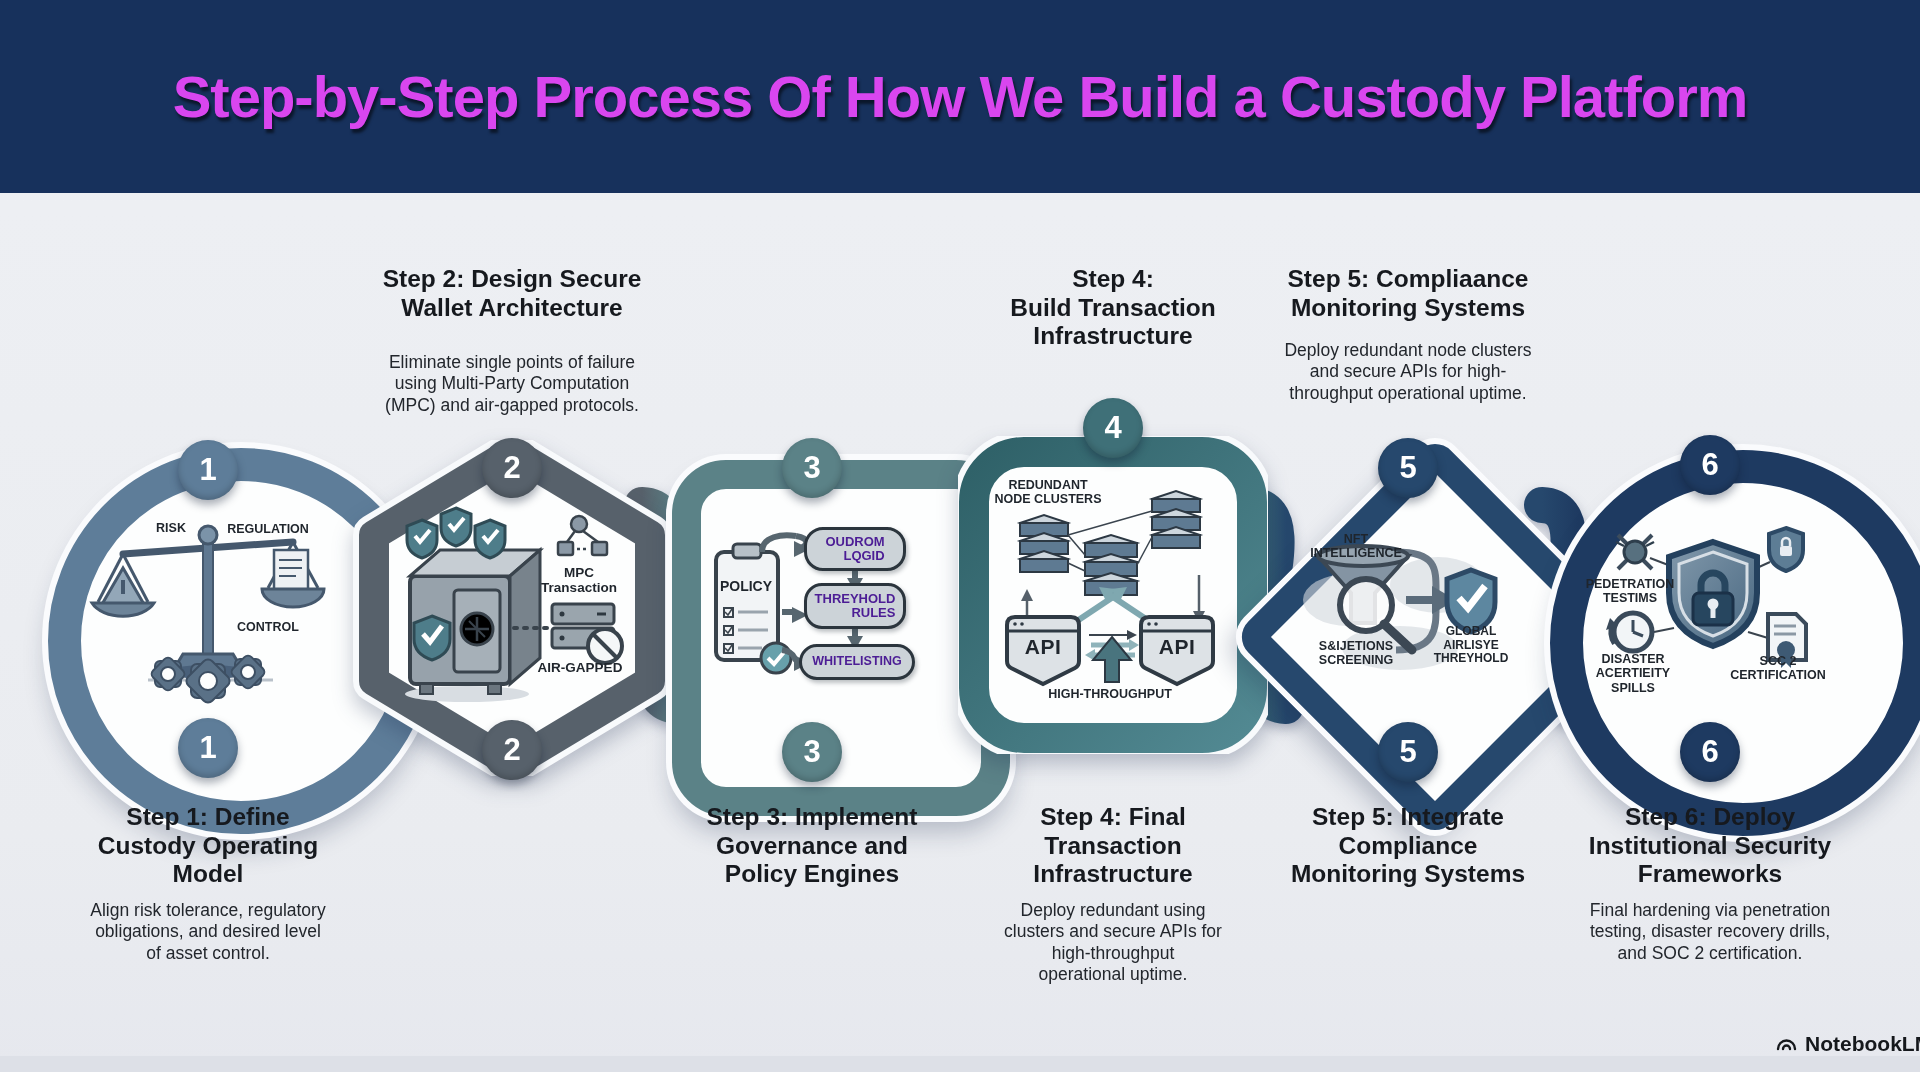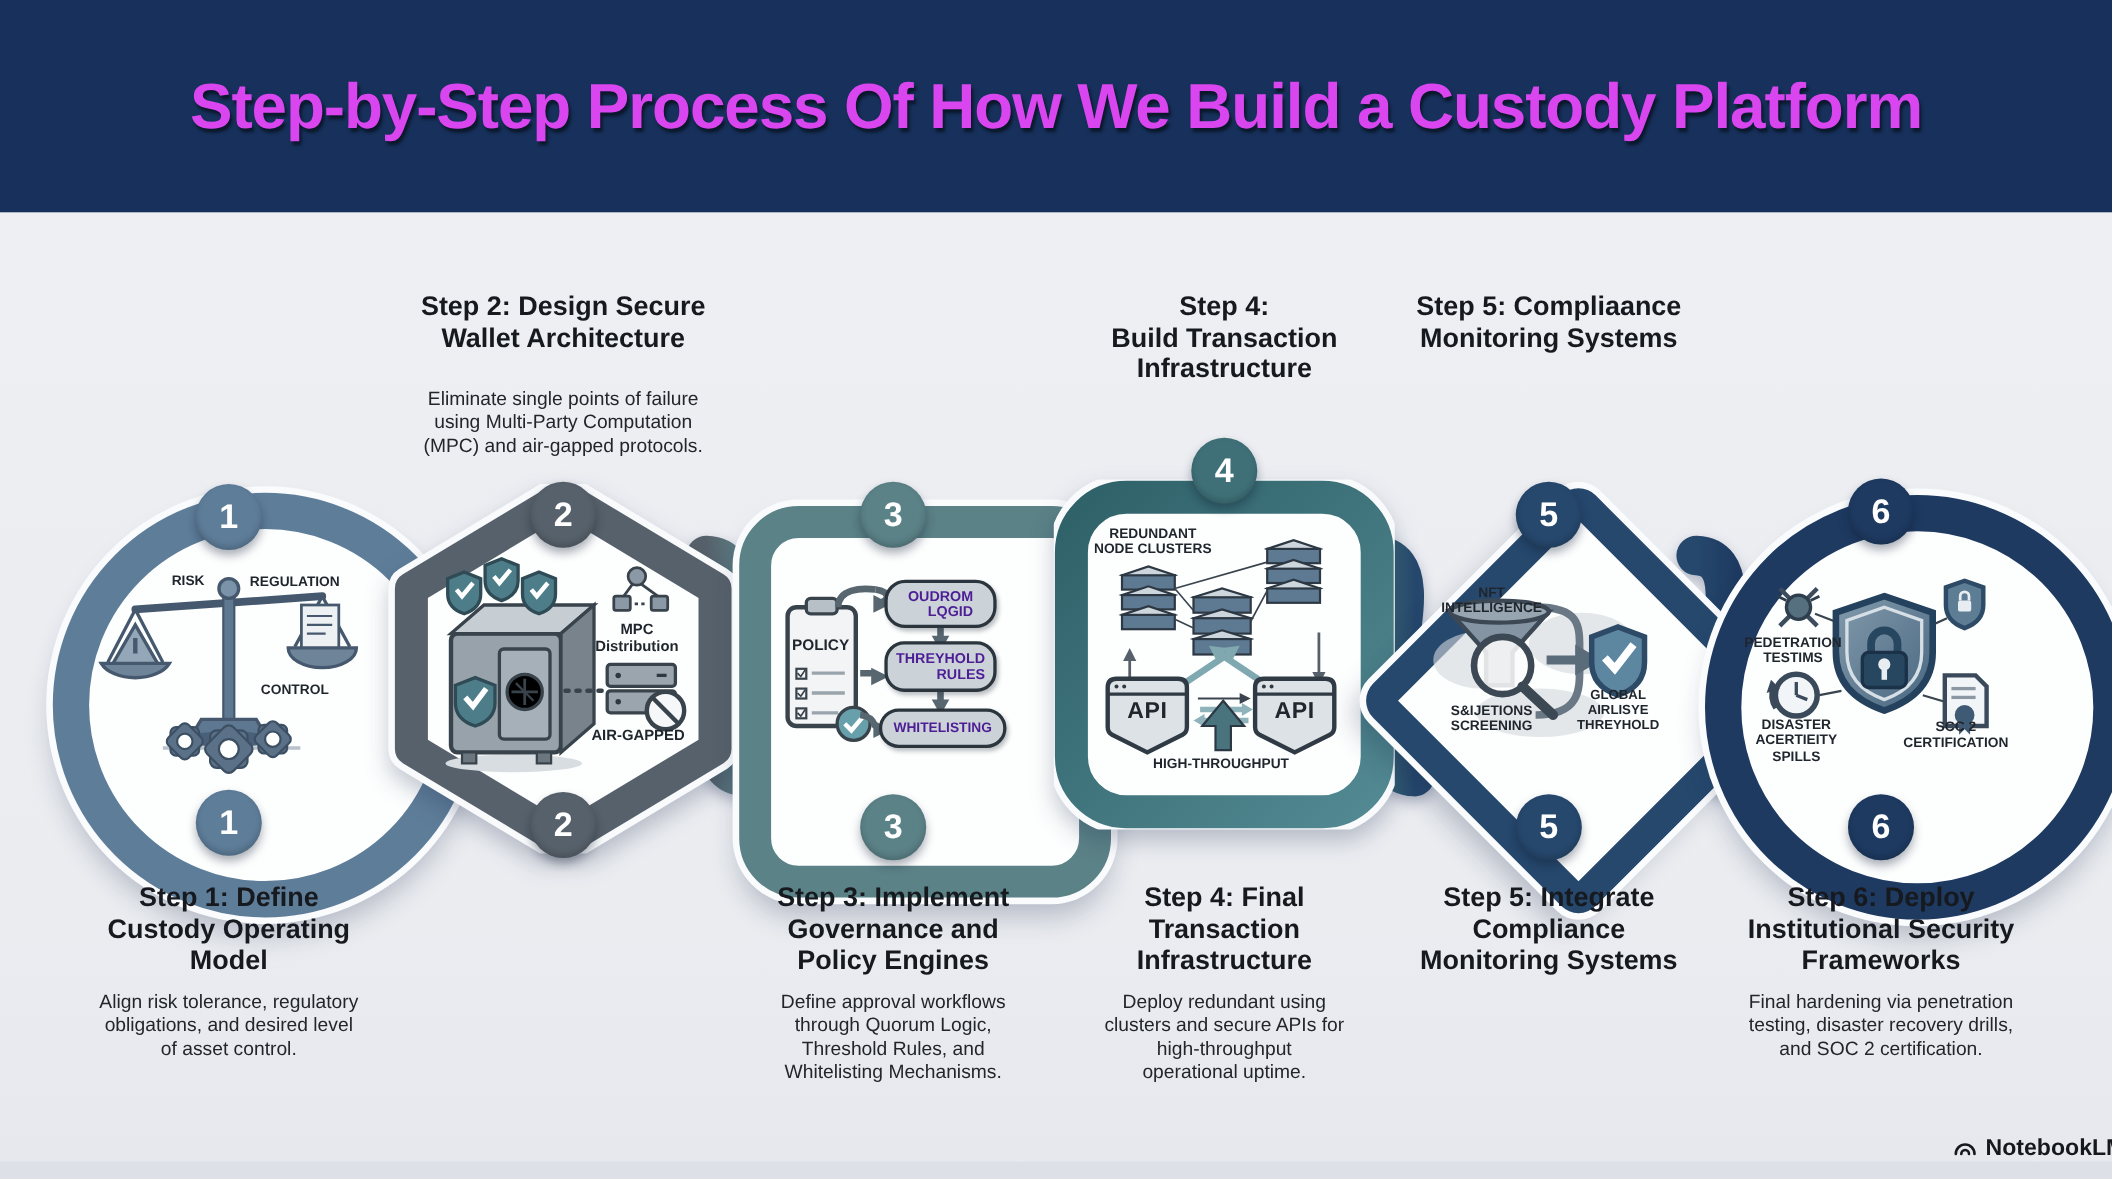--- a/index.html
+++ b/index.html
@@ -190,21 +190,21 @@
       <rect x="160" y="106" width="62" height="20" rx="3" fill="#9aa5ad" stroke="#39434c" stroke-width="3"></rect>
       <rect x="160" y="130" width="62" height="20" rx="3" fill="#9aa5ad" stroke="#39434c" stroke-width="3"></rect>
       <circle cx="170" cy="116" r="2.5" fill="#2e3840"></circle>
       <circle cx="170" cy="140" r="2.5" fill="#2e3840"></circle>
       <line x1="205" y1="116" x2="214" y2="116" stroke="#2e3840" stroke-width="3"></line>
       <circle cx="213" cy="148" r="17" fill="#f5f7f8" stroke="#39434c" stroke-width="4"></circle>
       <line x1="202" y1="137" x2="224" y2="159" stroke="#39434c" stroke-width="4"></line>
     </g>
   </svg>
   <div class="ilabel" style="left:579px;top:580px;font-size:13.5px;">MPC
-Distribution</div>
+Transaction</div>
   <div class="ilabel" style="left:580px;top:668px;font-size:13.5px;">AIR-GAPPED</div>
 
   <div class="shape" style="left:672px;top:460px;width:280px;height:298px;border:29px solid #5b8287;border-radius:54px;"></div>
   <div class="badge" style="left:782px;top:438px;background:#5b8287;">
       <span>3</span>
     </div>
   <div class="badge" style="left:782px;top:722px;background:#5b8287;">
       <span>3</span>
     </div>
 
@@ -241,24 +241,20 @@
   <div class="ilabel" style="left:746px;top:587px;font-size:14px;">POLICY</div>
   <div class="pill" style="left:855px;top:549px;width:96px;height:38px;">OUDROM
 LQGID</div>
   <div class="pill" style="left:855px;top:606px;width:96px;height:40px;border-radius:18px;">THREYHOLD
 RULES</div>
   <div class="pill" style="left:857px;top:662px;width:110px;height:30px;font-size:12.5px;">WHITELISTING</div>
 
   <div class="ttl" style="left:662px;top:803px;width:300px;">Step 3: Implement
 Governance and
 Policy Engines</div>
-  <div class="dsc" style="left:652px;top:900px;width:320px;">Define approval workflows
-through Quorum Logic,
-Threshold Rules, and
-Whitelisting Mechanisms.</div>
 
   <div class="ttl" style="left:963px;top:265px;width:300px;">Step 4:
 Build Transaction
 Infrastructure</div>
 
   <svg class="shape-svg" style="left:958px;top:436px;" width="310" height="318" viewBox="0 0 310 318">
     <rect x="16" y="16" width="278" height="286" rx="50" fill="#fdfefe" stroke="#f8fafc" stroke-width="42"></rect>
     <rect x="16" y="16" width="278" height="286" rx="50" fill="#fdfefe" stroke="url(#grad4)" stroke-width="30"></rect>
   </svg>
   <div class="badge" style="left:1083px;top:398px;background:#3f7078;">
@@ -339,20 +335,23 @@
   <div class="ttl" style="left:963px;top:803px;width:300px;">Step 4: Final
 Transaction
 Infrastructure</div>
   <div class="dsc" style="left:963px;top:900px;width:300px;">Deploy redundant using
 clusters and secure APIs for
 high-throughput
 operational uptime.</div>
 
   <div class="ttl" style="left:1248px;top:265px;width:320px;">Step 5: Compliaance
 Monitoring Systems</div>
+  <div class="dsc" style="left:1243px;top:340px;width:330px;">Deploy redundant node clusters
+and secure APIs for high-
+throughput operational uptime.</div>
 
   <div class="shape" style="left:1292px;top:494px;width:232px;height:232px;border:27px solid #26486d;border-radius:22px;transform:rotate(45deg);"></div>
   <div class="badge" style="left:1378px;top:438px;background:#26486d;">
       <span>5</span>
     </div>
   <div class="badge" style="left:1378px;top:722px;background:#26486d;">
       <span>5</span>
     </div>
 
   <svg class="icon-svg" style="left:1288px;top:490px;" width="240" height="240" viewBox="0 0 240 240">

